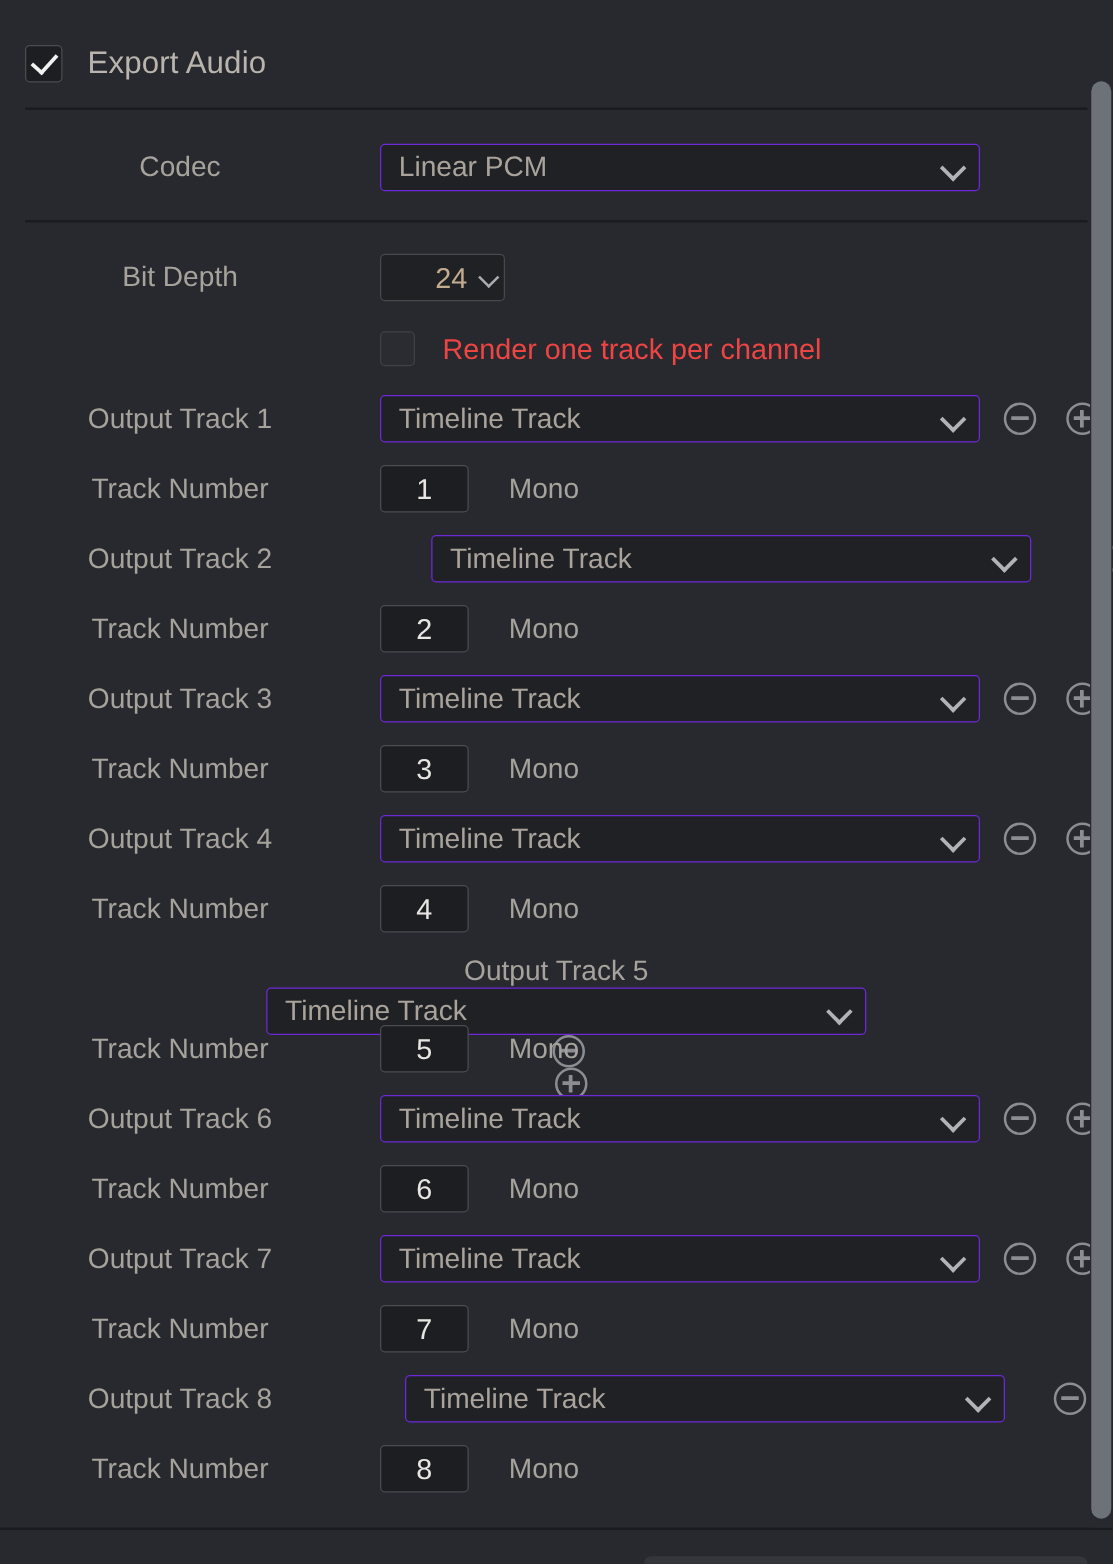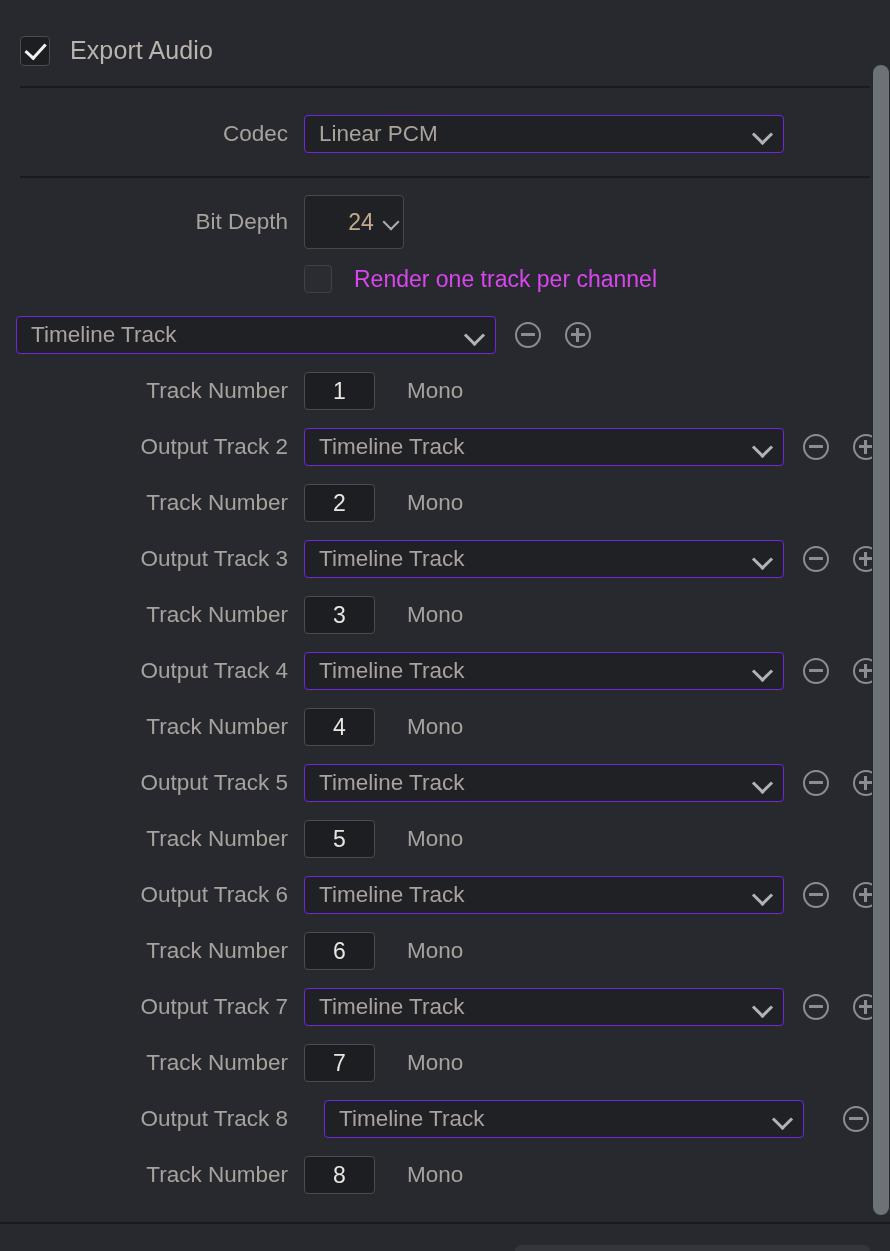--- a/index.html
+++ b/index.html
@@ -70,21 +70,21 @@
   .row {
     position: absolute;
     left: 0;
     width: 890px;
     height: 34px;
     display: flex;
     align-items: center;
   }
   .lbl {
     width: 288px;
-    text-align: right;
+    text-align: center;
     padding-right: 0;
     color: #a6a29c;
     font-size: 22.5px;
     flex: 0 0 auto;
     white-space: nowrap;
   }
 
   
   .combo {
     margin-left: 16px;
@@ -117,21 +117,21 @@
     width: 12px; height: 12px;
     border: solid #b0b3b8;
     border-width: 0 3px 3px 0;
     transform: rotate(45deg);
   }
 
   
   .combo-sm {
     margin-left: 16px;
     width: 100px;
-    height: 54px;
+    height: 38px;
     background: #202125;
     border: 1px solid #46484e;
     border-radius: 4px;
     display: flex;
     align-items: center;
     justify-content: center;
     gap: 8px;
     flex: 0 0 auto;
     padding-left: 40px;
   }
@@ -182,21 +182,21 @@
   .chk-row-box {
     margin-left: 16px;
     width: 28px; height: 28px;
     border-radius: 4px;
     background: #2b2c31;
     border: 1px solid #3f4147;
     flex: 0 0 auto;
   }
   .chk-row-text {
     margin-left: 22px;
-    color: #d946ef;
+    color: #ef4444;
     font-size: 23px;
   }
 
   
   .circbtn {
     width: 26px; height: 26px;
     border-radius: 50%;
     border: 2px solid #8a8d92;
     position: relative;
     flex: 0 0 auto;
@@ -281,35 +281,36 @@
   </div>
 
   <div class="row" style="top:264px; height:30px;">
     <div class="lbl"></div>
     <div class="chk-row-box"></div>
     <div class="chk-row-text">Render one track per channel</div>
   </div>
 
   <div id="tracks">
       <div class="row" style="top: 316px; height: 38px;">
+        <div class="lbl">Output Track 1</div>
         <div class="combo" style="height:38px;">
           <div class="val">Timeline Track</div>
           <div class="chev"></div>
         </div>
         <div class="circbtn minusbtn"></div>
         <div class="circbtn plus plusbtn"></div>
       </div>
       <div class="row" style="top: 372px; height: 38px;">
         <div class="lbl">Track Number</div>
         <div class="numfield">
           <div class="val">1</div>
         </div>
         <div class="mono-lbl">Mono</div>
       </div>
-      <div class="row" style="top: 428px; height: 38px;">
+      <div class="row" style="top: 428px; height: 38px; gap: 41px;">
         <div class="lbl">Output Track 2</div>
         <div class="combo" style="height:38px;">
           <div class="val">Timeline Track</div>
           <div class="chev"></div>
         </div>
         <div class="circbtn minusbtn"></div>
         <div class="circbtn plus plusbtn"></div>
       </div>
       <div class="row" style="top: 484px; height: 38px;">
         <div class="lbl">Track Number</div>
@@ -343,21 +344,21 @@
         <div class="circbtn minusbtn"></div>
         <div class="circbtn plus plusbtn"></div>
       </div>
       <div class="row" style="top: 708px; height: 38px;">
         <div class="lbl">Track Number</div>
         <div class="numfield">
           <div class="val">4</div>
         </div>
         <div class="mono-lbl">Mono</div>
       </div>
-      <div class="row" style="top: 764px; height: 38px;">
+      <div class="row" style="top: 764px; height: 38px; flex-direction: column;">
         <div class="lbl">Output Track 5</div>
         <div class="combo" style="height:38px;">
           <div class="val">Timeline Track</div>
           <div class="chev"></div>
         </div>
         <div class="circbtn minusbtn"></div>
         <div class="circbtn plus plusbtn"></div>
       </div>
       <div class="row" style="top: 820px; height: 38px;">
         <div class="lbl">Track Number</div>

